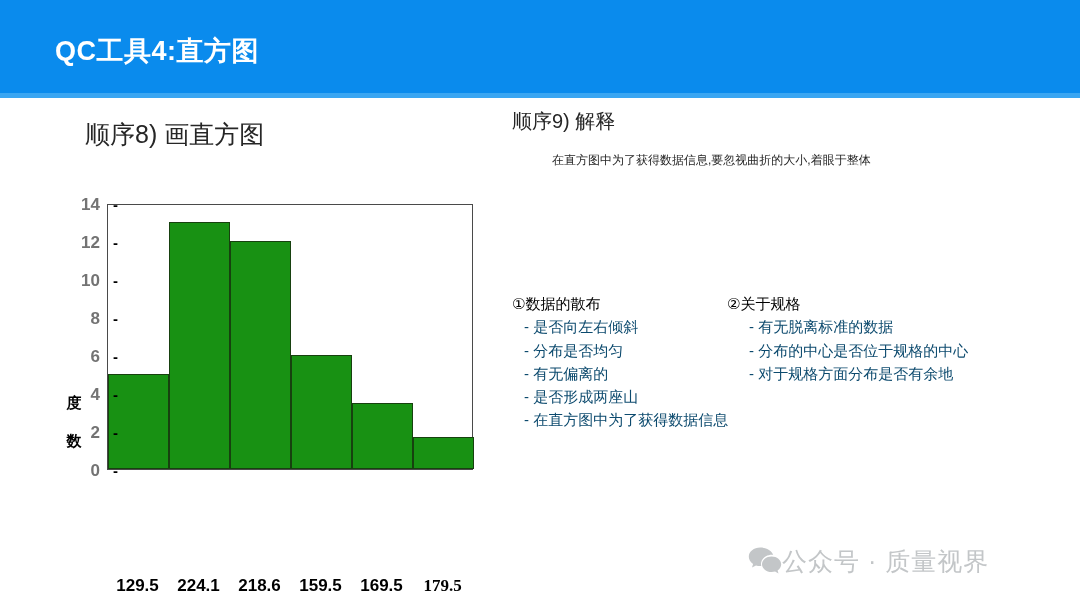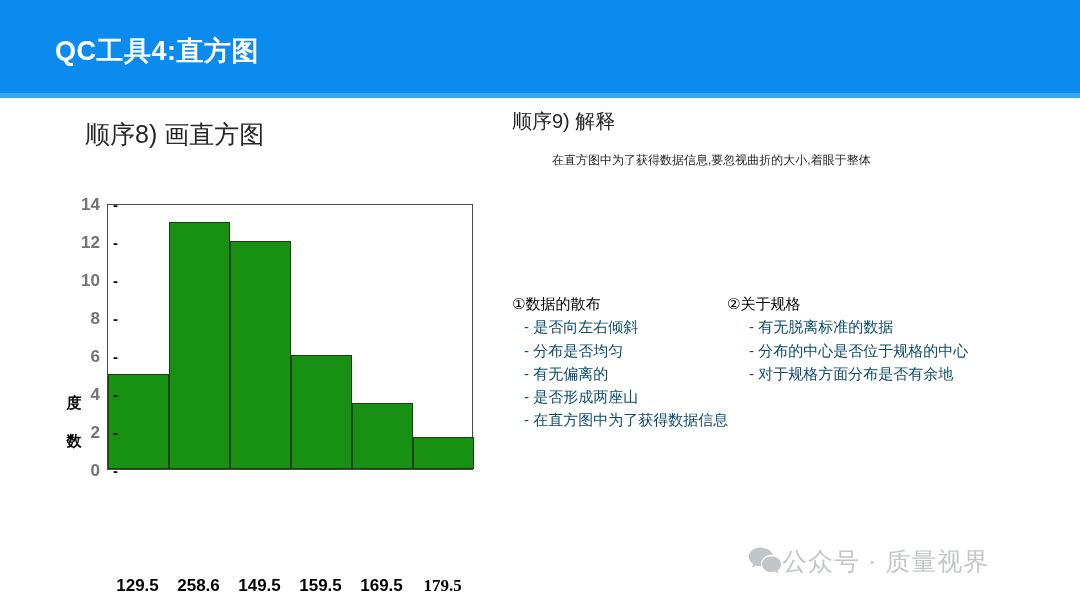--- a/index.html
+++ b/index.html
@@ -234,22 +234,22 @@
       </div>
   <div class="y-tick-mark" style="left: 113px; top: 372px;">-</div>
       <div class="y-tick-mark" style="left: 113px; top: 334px;">-</div>
       <div class="y-tick-mark" style="left: 113px; top: 296px;">-</div>
       <div class="y-tick-mark" style="left: 113px; top: 258px;">-</div>
       <div class="y-tick-mark" style="left: 113px; top: 220px;">-</div>
       <div class="y-tick-mark" style="left: 113px; top: 182px;">-</div>
       <div class="y-tick-mark" style="left: 113px; top: 144px;">-</div>
       <div class="y-tick-mark" style="left: 113px; top: 106px;">-</div>
       <div class="x-tick-label" style="left: 137.5px;">129.5</div>
-      <div class="x-tick-label" style="left: 198.5px;">258.6</div>
-      <div class="x-tick-label" style="left: 259.5px;">149.5</div>
+      <div class="x-tick-label" style="left: 198.5px;">224.1</div>
+      <div class="x-tick-label" style="left: 259.5px;">218.6</div>
       <div class="x-tick-label" style="left: 320.5px;">159.5</div>
       <div class="x-tick-label" style="left: 381.5px;">169.5</div>
       <div class="x-tick-label" style="left: 442.5px; font-family: Liberation Serif, serif;">179.5</div>
     </div>
 
 </div>
 
 <div id="right-panel">
   <div id="explain-heading">顺序9) 解释</div>
   <div id="explain-paragraph">在直方图中为了获得数据信息,要忽视曲折的大小,着眼于整体</div>

